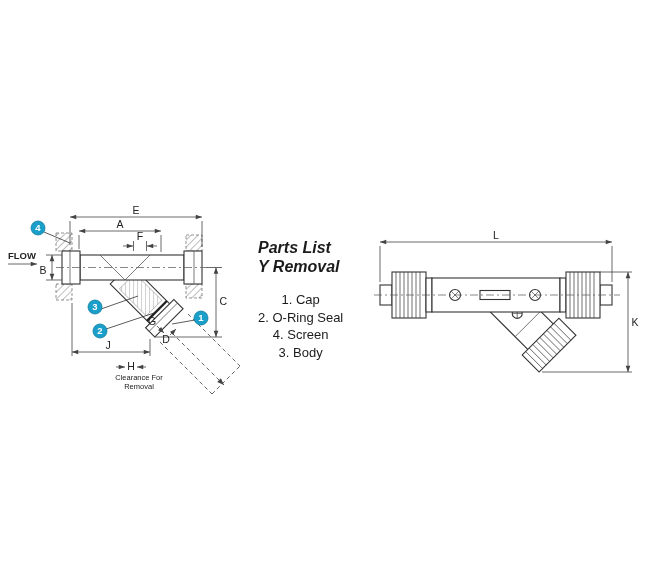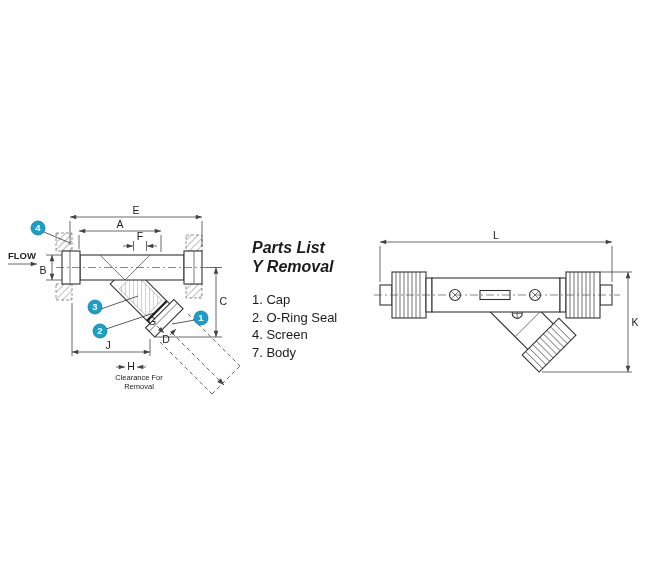--- a/index.html
+++ b/index.html
@@ -2,21 +2,21 @@
 <html><head>
 <meta charset="utf-8">
 <style>
   html,body{margin:0;padding:0;background:#fff;}
   #stage{position:relative;width:650px;height:585px;background:#ffffff;overflow:hidden;
          font-family:"Liberation Sans",sans-serif;}
   .abs{position:absolute;}
 
   
   .parts-title div{font-style:italic;font-weight:bold;font-size:16px;line-height:19px;color:#1b1b1b;}
-  .parts-items{list-style:none;margin:15px 0 0 0;padding:0;}
+  .parts-items{list-style:none;margin:15px 0 0 0;padding:0;text-align:center;}
   .parts-items li{font-size:13px;line-height:17.5px;color:#1b1b1b;}
 
   
   .ol{stroke:#333;stroke-width:1.1;fill:#fff;}          
   .oln{stroke:#333;stroke-width:1.1;fill:none;}         
   .thin{stroke:#444;stroke-width:0.7;fill:none;}
   .dl{stroke:#444;stroke-width:0.8;fill:none;}          
   .cl{stroke:#555;stroke-width:0.7;stroke-dasharray:8 3 2 3;fill:none;}  
   .dash{stroke:#555;stroke-width:0.9;stroke-dasharray:4 3;fill:none;}
   .wall{fill:url(#hatchWall);stroke:#666;stroke-width:0.7;stroke-dasharray:3 2;}
@@ -165,30 +165,30 @@
     <g>
       <circle cx="100" cy="146" r="7" stroke="#0f7d9e" stroke-width="0.8" fill="#1a9fca"></circle>
       <text class="co" x="100" y="149.3" text-anchor="middle">2</text>
     </g>
     <g>
       <circle cx="201" cy="133" r="7" stroke="#0f7d9e" stroke-width="0.8" fill="#1a9fca"></circle>
       <text class="co" x="201" y="136.3" text-anchor="middle">1</text>
     </g>
   </svg>
 
-  <div class="abs" style="left:252px;top:238px;">
+  <div class="abs" style="left:258px;top:238px;">
     <div class="parts-title">
       <div>Parts List</div>
       <div>Y Removal</div>
     </div>
     <ul class="parts-items">
       <li>1. Cap</li>
       <li>2. O-Ring Seal</li>
       <li>4. Screen</li>
-      <li>7. Body</li>
+      <li>3. Body</li>
     </ul>
   </div>
 
   <svg class="abs" style="left:360px;top:210px;" width="290" height="200" viewBox="0 0 290 200">
     <defs>
       <marker id="arR" markerWidth="9" markerHeight="7" refX="8.3" refY="3.5" orient="auto-start-reverse">
         <path d="M0.5,0.6 L8.3,3.5 L0.5,6.4 z" fill="#444"></path>
       </marker>
     </defs>
 

